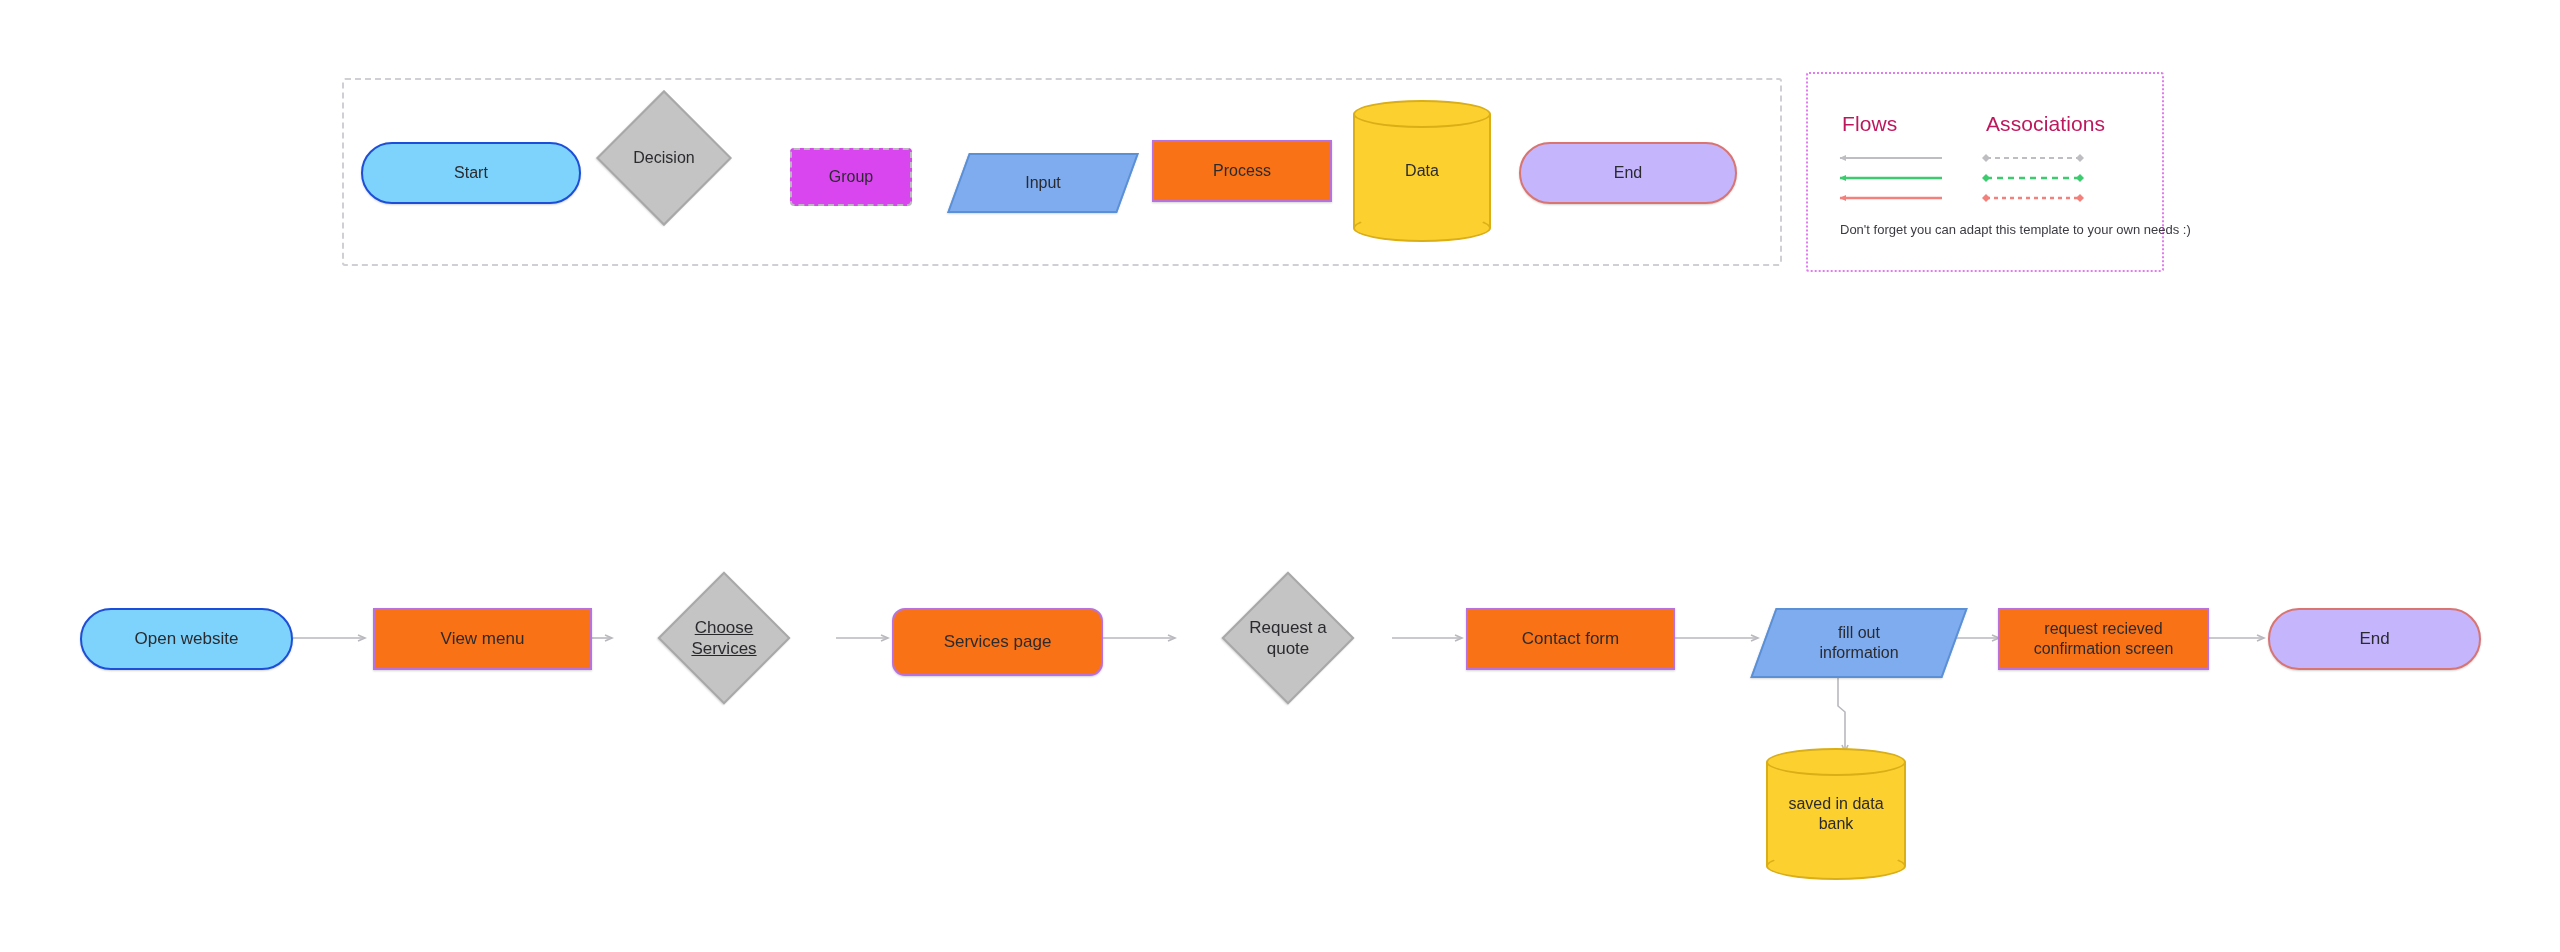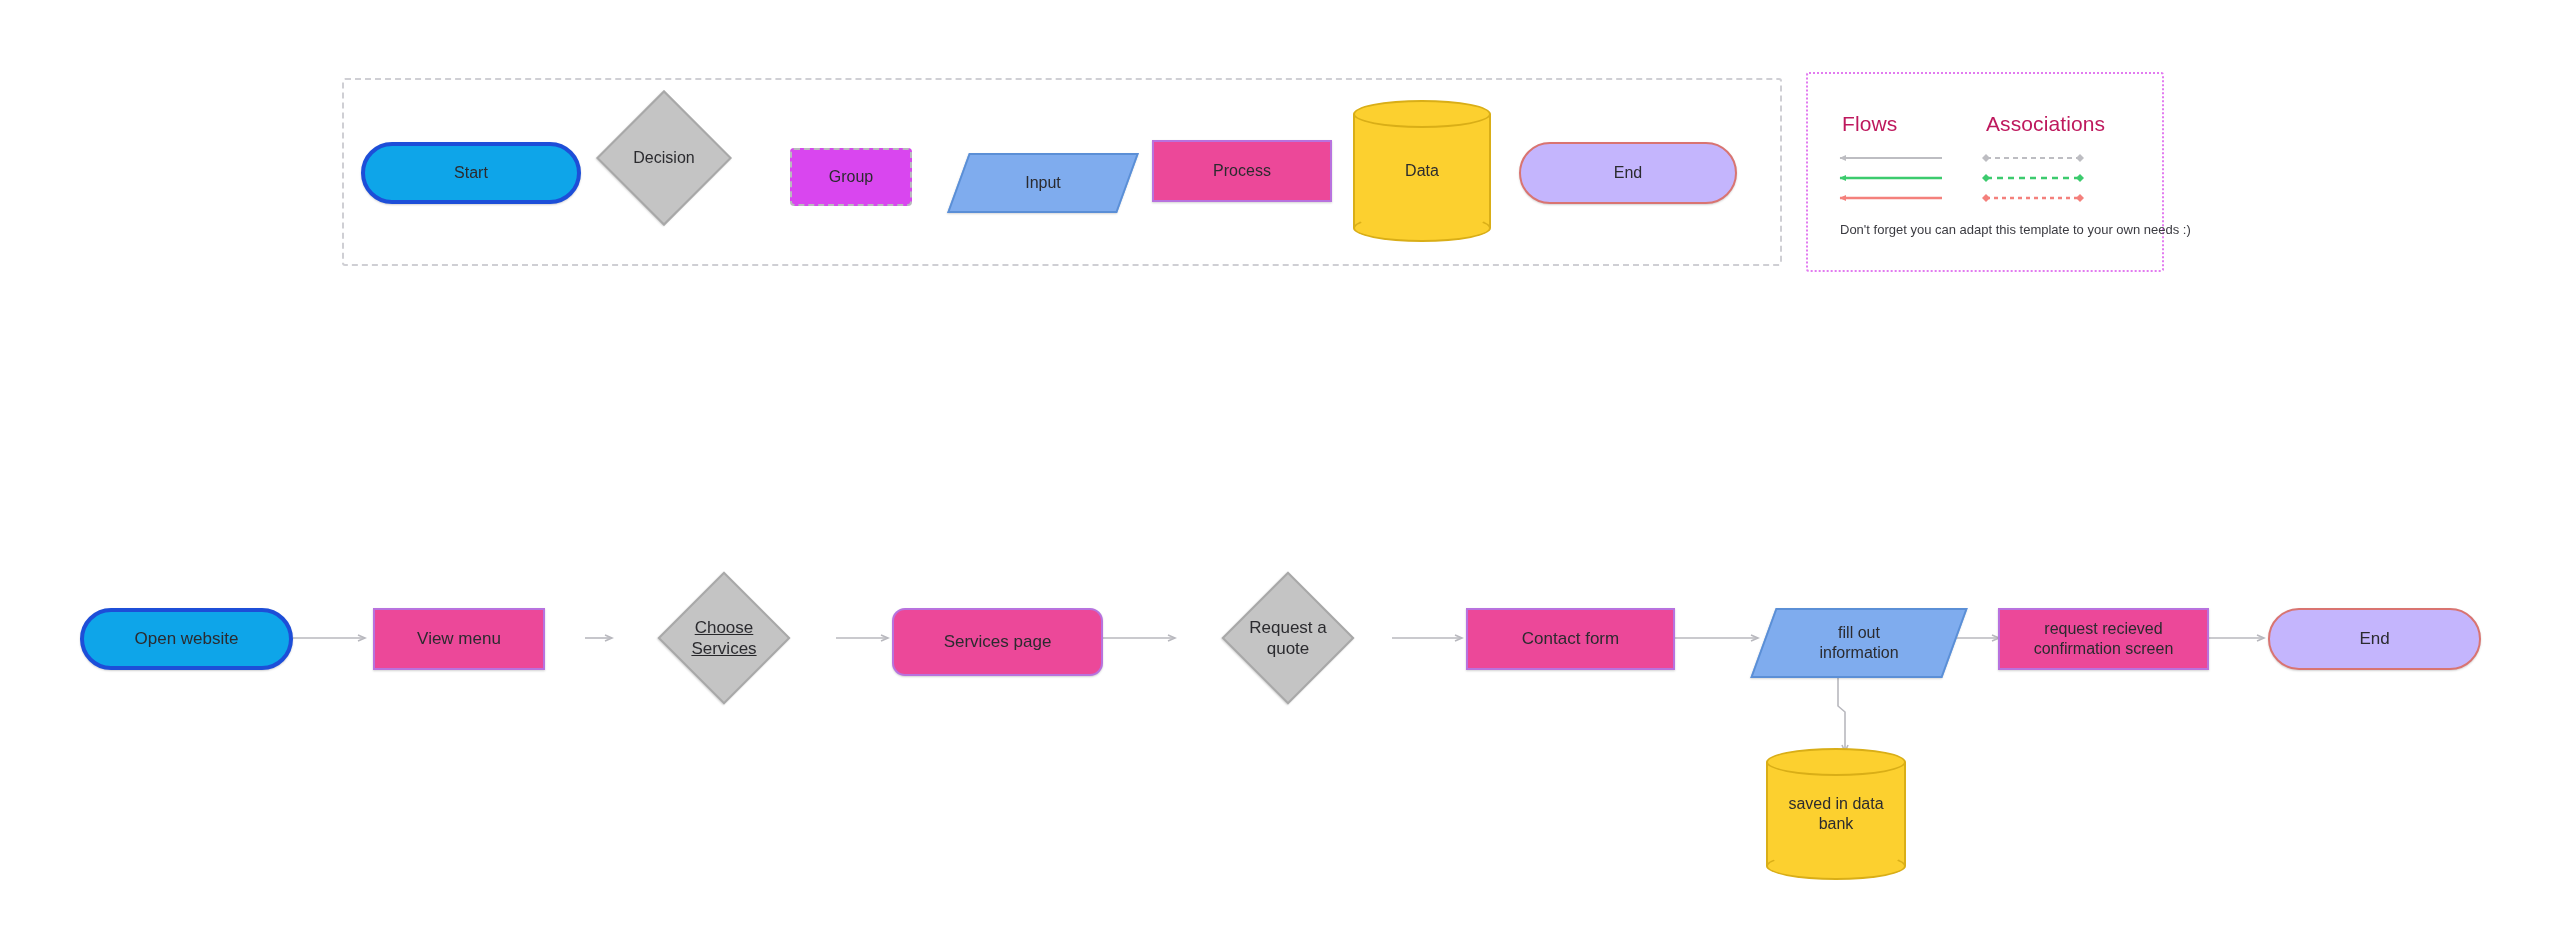--- a/index.html
+++ b/index.html
@@ -50,22 +50,22 @@
     display: flex;
     align-items: center;
     justify-content: center;
   }
 
   .sh-terminator {
     border-radius: 999px;
     box-sizing: border-box;
   }
   .sh-start {
-    background: #0ea5e9;
-    border: 4px solid #1d4ed8;
+    background: #7dd3fc;
+    border: 2px solid #1d4ed8;
     box-shadow: 0 1px 2px rgba(0,0,0,0.18);
   }
   .sh-end {
     background: #c4b5fd;
     border: 2px solid #D97471;
     box-shadow: 0 1px 2px rgba(0,0,0,0.18);
   }
 
   .sh-decision-wrap { position: absolute; }
   .sh-decision {
@@ -100,21 +100,21 @@
     position: absolute;
     inset: 0;
     background: #7FACEE;
     border: 2px solid #5B8FD6;
     box-sizing: border-box;
     transform: skewX(-20deg);
     box-shadow: 0 1px 2px rgba(0,0,0,0.16);
   }
 
   .sh-process {
-    background: #ec4899;
+    background: #f97316;
     border: 2px solid #B872DE;
     box-sizing: border-box;
     box-shadow: 0 1px 2px rgba(0,0,0,0.18);
   }
 
   
   .sh-cylinder-wrap { position: absolute; }
   .cyl-body {
     position: absolute;
     left: 0; right: 0;
@@ -314,21 +314,21 @@
       </g>
     </svg>
 
     <span class="key-note">Don't forget you can adapt this template to your own needs :)</span>
   </div>
 
   <div class="node sh-terminator sh-start" style="left:80px; top:608px; width:213px; height:62px; z-index:2;">
     <span class="shape-label fs-17">Open website</span>
   </div>
 
-  <div class="node sh-process" style="left:373px; top:608px; width:172px; height:62px; z-index:2;">
+  <div class="node sh-process" style="left:373px; top:608px; width:219px; height:62px; z-index:2;">
     <span class="shape-label fs-17">View menu</span>
   </div>
 
   <div class="sh-decision-wrap" style="left:677px; top:591px; width:94px; height:94px; z-index:2;">
     <div class="sh-decision"></div>
     <div class="diamond-text" style="left:-52px; right:-52px;text-decoration:underline;">
       <span class="shape-label fs-17">Choose
 Services</span>
     </div>
   </div>

